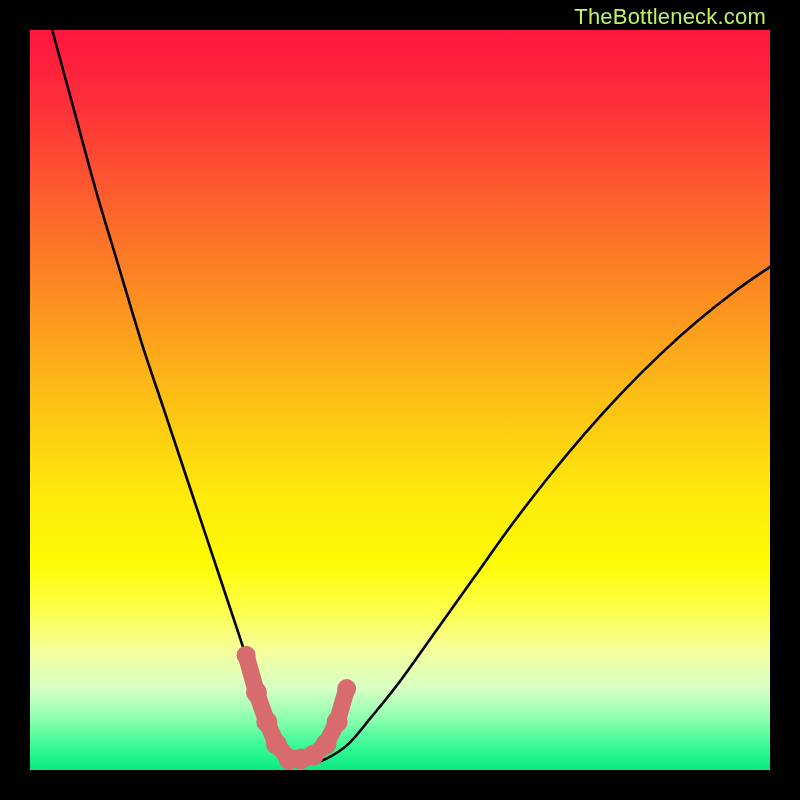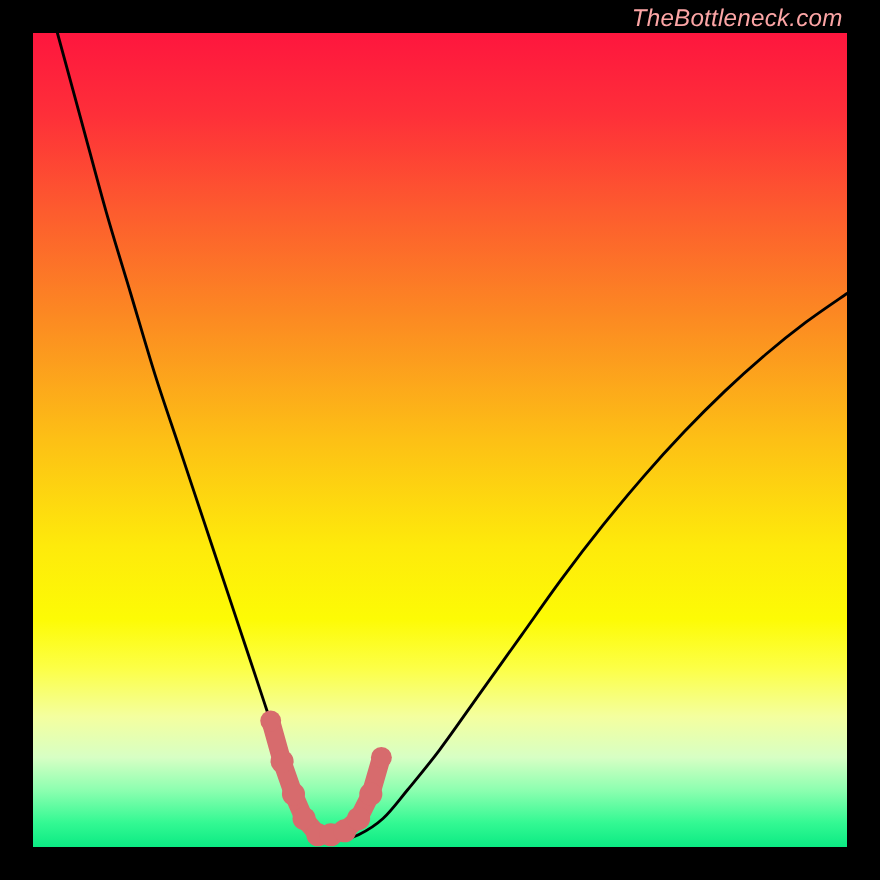--- a/index.html
+++ b/index.html
@@ -22,26 +22,25 @@
     left: 30px;
     top: 30px;
     width: 740px;
     height: 740px;
     overflow: hidden;
   }
   .watermark {
     position: absolute;
     top: 4px;
     right: 34px;
-    color: #fca5a5;
+    color: #bef264;
     font-size: 22px;
     font-weight: 500;
     letter-spacing: 0.2px;
     user-select: none;
-    font-style: italic;
   }
   svg { display: block; }
 </style>
 </head>
 <body>
 
 <div class="frame">
 
   <div class="watermark">TheBottleneck.com</div>
 

